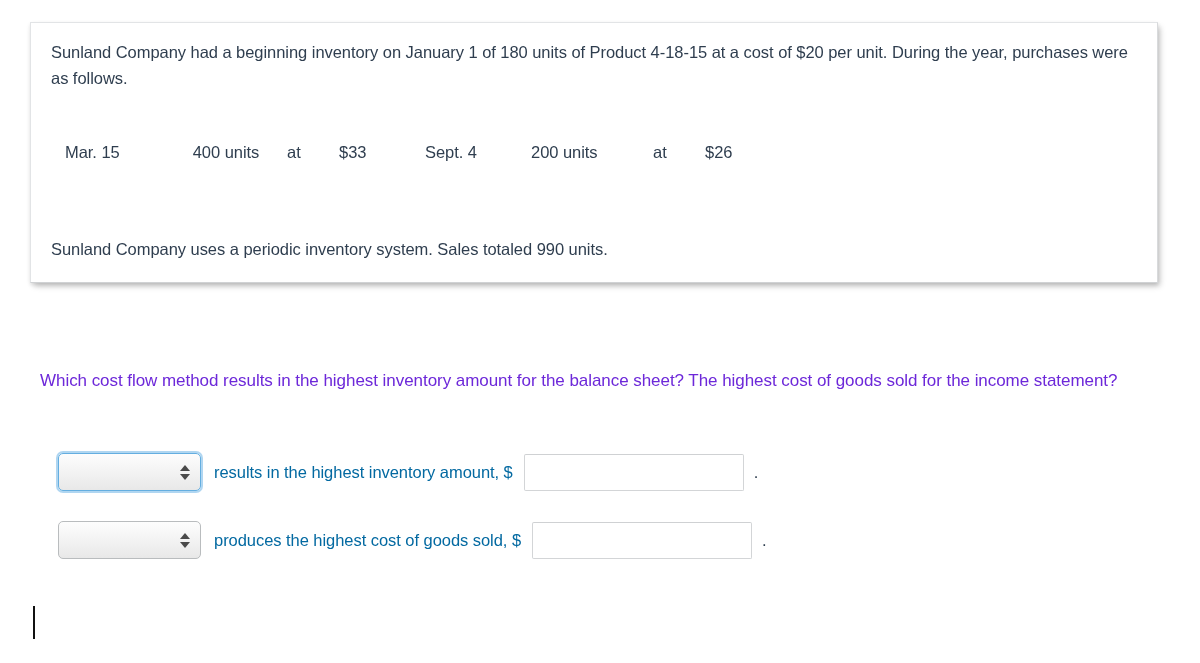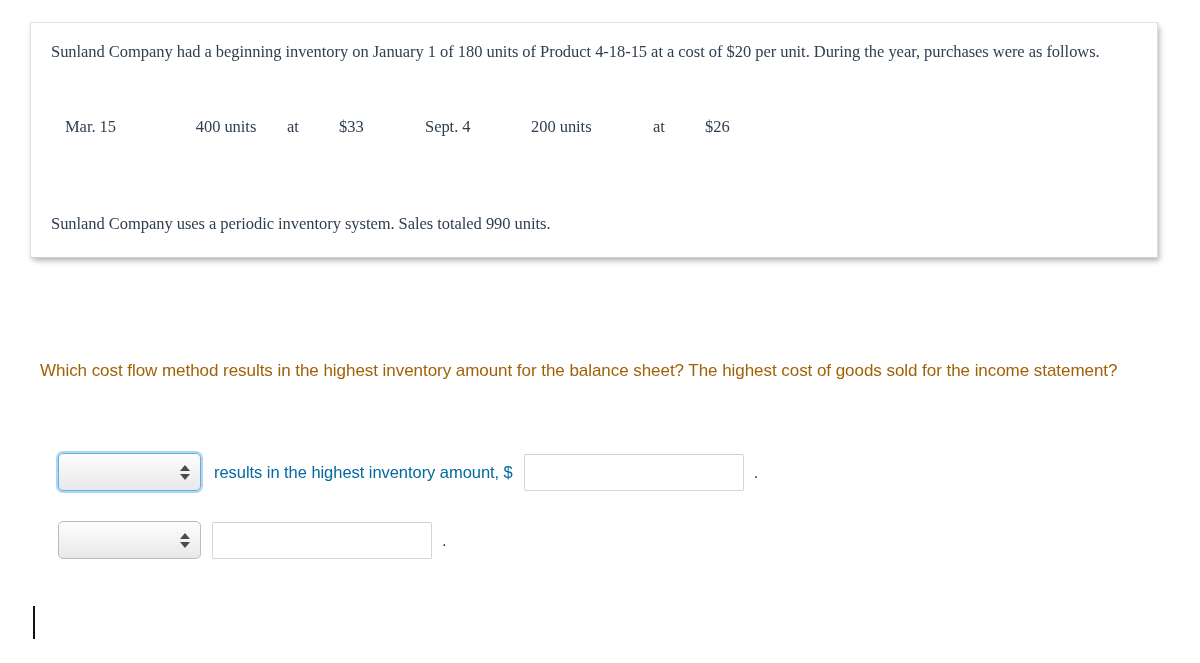--- a/index.html
+++ b/index.html
@@ -25,21 +25,20 @@
     top: 22px;
     width: 1128px;
     box-sizing: border-box;
     background: #ffffff;
     border: 1px solid #e2e4e6;
     border-right: 1px solid #d8dadc;
     border-bottom: 1px solid #d0d2d4;
     box-shadow: 3px 4px 6px -1px rgba(0,0,0,0.22),
                 0 2px 4px rgba(0,0,0,0.10);
     padding: 16px 20px 20px 20px;
-    font-family: Liberation Serif, serif;
   }
 
   .intro-text {
     font-size: 16.5px;
     line-height: 26px;
     color: #2f3e4f;
     margin: 0;
     max-width: 1090px;
     letter-spacing: -0.05px;
   }
@@ -71,25 +70,25 @@
     line-height: 26px;
     color: #2f3e4f;
     margin: 68px 0 0 0;
     letter-spacing: -0.05px;
   }
 
   
   .question-text {
     position: absolute;
     left: 40px;
-    top: 357px;
+    top: 367px;
     width: 1105px;
     font-size: 17px;
     line-height: 28px;
-    color: #a16207;
+    color: #6d28d9;
     letter-spacing: -0.05px;
   }
 
   
   .answers {
     position: absolute;
     left: 58px;
     top: 452px;
   }
   .answer-row {
@@ -217,19 +216,20 @@
     <span class="period">.</span>
   </div>
 
   <div class="answer-row">
     <div class="dropdown">
       <span class="stepper">
         <span class="tri tri-up"></span>
         <span class="tri tri-down"></span>
       </span>
     </div>
+    <span class="answer-label">produces the highest cost of goods sold, $</span>
     <input class="answer-input" type="text" placeholder="" style="">
     <span class="period">.</span>
   </div>
 
 </div>
 
 <div class="caret"></div>
 
 </body></html>

